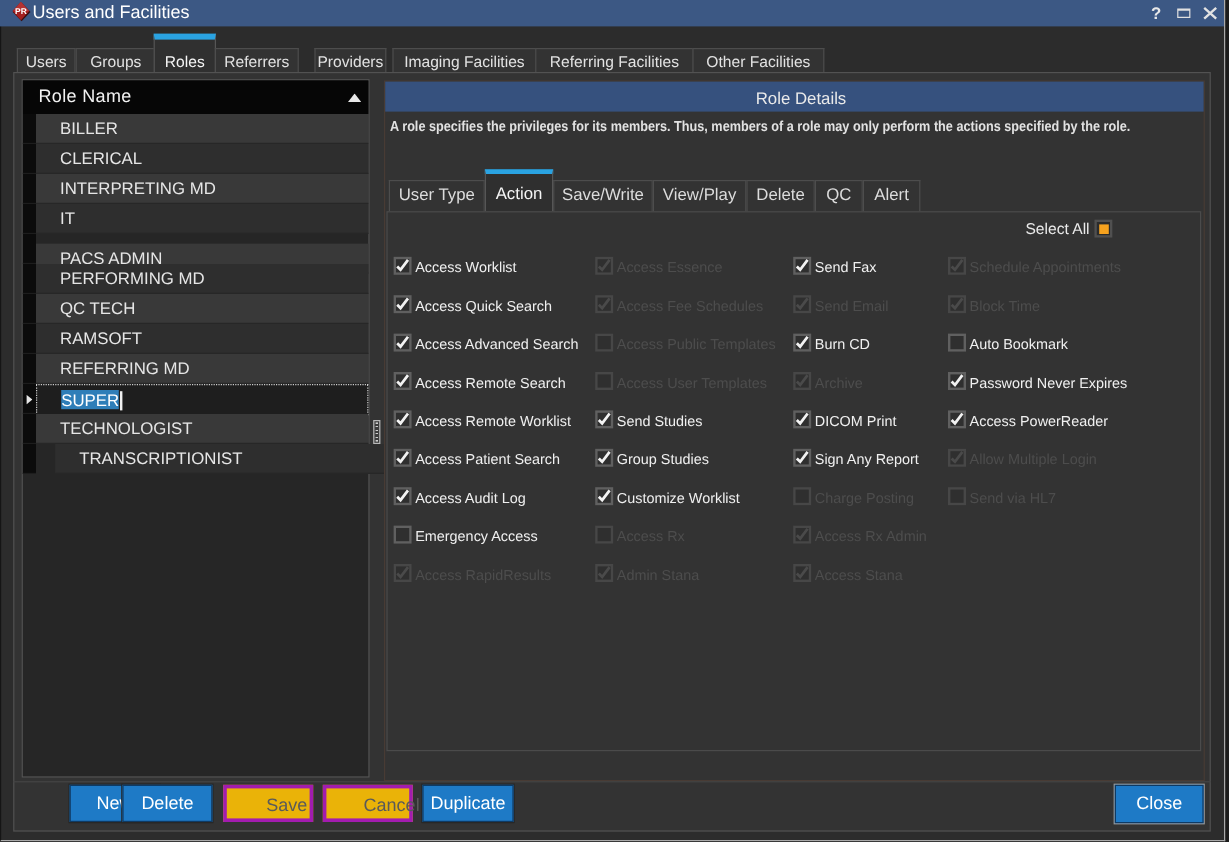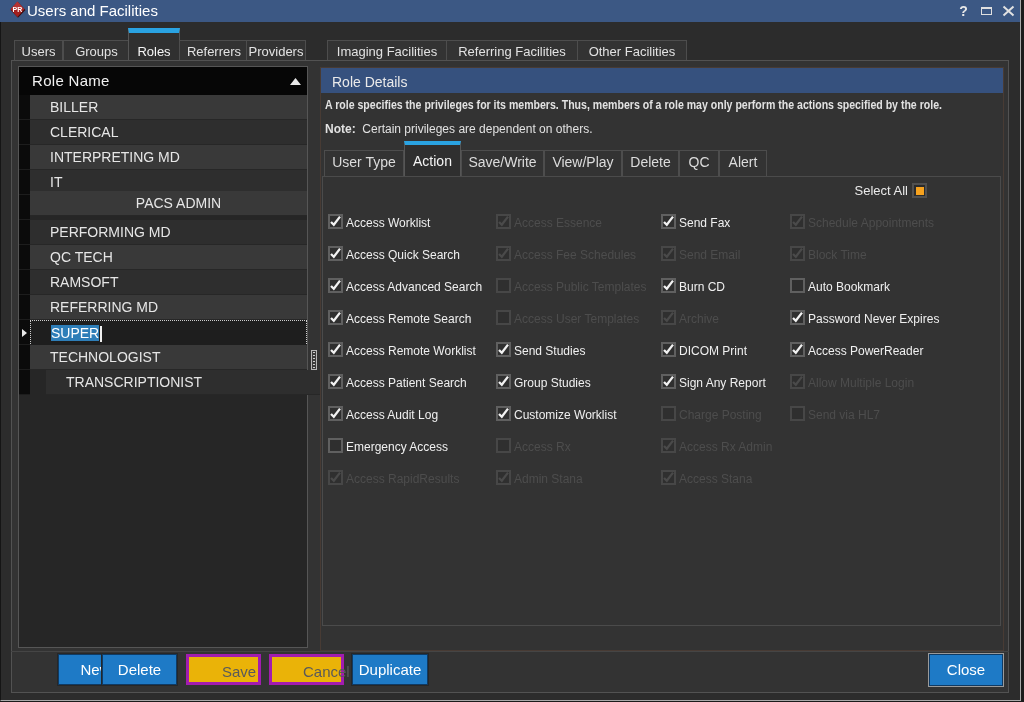--- a/index.html
+++ b/index.html
@@ -53,21 +53,21 @@
 <div class="abs" style="left:957px;top:2px;width:13px;height:18px;color:#e8e8e8;font-size:14px;font-weight:bold;text-align:center;line-height:18px;">?</div>
 <div class="abs" style="left:981px;top:7px;width:11px;height:8px;border:1px solid #e0e0e0;border-top:2px solid #e0e0e0;"></div>
 <svg class="abs" style="left:1002px;top:5px" width="13" height="12" viewBox="0 0 13 12">
   <path d="M1.5 1.5 L11.5 10.5 M11.5 1.5 L1.5 10.5" stroke="#e2e2e2" stroke-width="2" fill="none"></path>
 </svg>
 
 <div class="tab" style="left:14px;width:49px;">Users</div>
 <div class="tab" style="left:63px;width:67px;">Groups</div>
 <div class="tab active" style="left:128px;width:52px;">Roles</div>
 <div class="tab" style="left:179px;width:70px;">Referrers</div>
-<div class="tab" style="left:246px;width:60px;">Providers</div>
+<div class="tab" style="left:262px;width:60px;">Providers</div>
 <div class="tab" style="left:327px;width:120px;">Imaging Facilities</div>
 <div class="tab" style="left:446px;width:132px;">Referring Facilities</div>
 <div class="tab" style="left:577px;width:110px;">Other Facilities</div>
 <div class="tab" style="left:686px;width:115px;margin-top:48px;">Default Settings</div>
 
 <div id="page"></div>
 
 <div class="abs" id="list" style="left:18px;top:66px;width:290px;height:582px;border:1px solid #565656;background:#262626;">
   <div class="abs" style="left:0;top:0;width:288px;height:28px;background:#060606;color:#f2f2f2;font-size:15px;line-height:28px;padding-left:13px;letter-spacing:0.3px;">Role Name</div>
   <svg class="abs" style="left:271px;top:11px" width="11" height="7" viewBox="0 0 11 7">
@@ -76,21 +76,21 @@
   <div id="rows" class="abs" style="left:0;top:28px;width:288px;">
       <div class="rh" style="top:0px;"></div>
       <div class="row" style="top:0px;background:#393939;">BILLER</div>
       <div class="rh" style="top:25px;"></div>
       <div class="row" style="top:25px;background:#2e2e2e;">CLERICAL</div>
       <div class="rh" style="top:50px;"></div>
       <div class="row" style="top:50px;background:#393939;">INTERPRETING MD</div>
       <div class="rh" style="top:75px;"></div>
       <div class="row" style="top:75px;background:#2e2e2e;">IT</div>
       <div class="rh" style="top:100px;"></div>
-      <div class="row" style="top:96px;background:#393939;text-align:center;">PACS ADMIN</div>
+      <div class="row" style="top:108px;background:#393939;">PACS ADMIN</div>
       <div class="rh" style="top:125px;"></div>
       <div class="row" style="top:125px;background:#2e2e2e;">PERFORMING MD</div>
       <div class="rh" style="top:150px;"></div>
       <div class="row" style="top:150px;background:#393939;">QC TECH</div>
       <div class="rh" style="top:175px;"></div>
       <div class="row" style="top:175px;background:#2e2e2e;">RAMSOFT</div>
       <div class="rh" style="top:200px;"></div>
       <div class="row" style="top:200px;background:#393939;">REFERRING MD</div>
       <div class="rh" style="top:225px;">
         <svg style="position:absolute;left:3px;top:9px" width="5" height="8" viewBox="0 0 5 8">
@@ -103,23 +103,22 @@
       <div class="rh" style="top:275px;"></div>
       <div class="row" style="top:275px;background:#2e2e2e;margin-left:16px;">TRANSCRIPTIONIST</div>
     </div>
 </div>
 
 <div class="abs" style="left:310.5px;top:350px;width:6px;height:20px;border:1px solid #b8b8b8;background:#3c3c3c;">
     <div class="abs" style="left:1px;top:1px;width:2px;height:16px;background:repeating-linear-gradient(180deg,#cfcfcf 0 1px,#3c3c3c 1px 3px);"></div>
   </div>
 
 <div class="abs" style="left:320px;top:67px;width:684px;height:584px;border:1px solid #483b34;background:#333333;">
-  <div class="abs" style="left:0;top:0;width:682px;height:25px;background:#36517e;color:#eaeaea;font-size:14px;line-height:29px;padding-left:11px;">Role Details</div>
+  <div class="abs" style="left:0;top:0;width:682px;height:25px;background:#36517e;color:#eaeaea;font-size:14px;line-height:29px;padding-left:11px;text-align:center;">Role Details</div>
   <div class="abs" style="left:4px;top:30px;font-size:12px;font-weight:bold;color:#e2e2e2;white-space:nowrap;transform:scaleX(0.88);transform-origin:0 0;">A role specifies the privileges for its members. Thus, members of a role may only perform the actions specified by the role.</div>
-  <div class="abs" style="left:4px;top:54px;font-size:12px;color:#e2e2e2;white-space:nowrap;"><b>Note:</b>&nbsp; Certain privileges are dependent on others.</div>
 </div>
 
 <div class="stab" style="left:324px;width:80px;">User Type</div>
 <div class="stab active" style="left:404px;width:57px;">Action</div>
 <div class="stab" style="left:461px;width:83px;">Save/Write</div>
 <div class="stab" style="left:544px;width:78px;">View/Play</div>
 <div class="stab" style="left:622px;width:57px;">Delete</div>
 <div class="stab" style="left:679px;width:40px;">QC</div>
 <div class="stab" style="left:719px;width:48px;">Alert</div>
 

